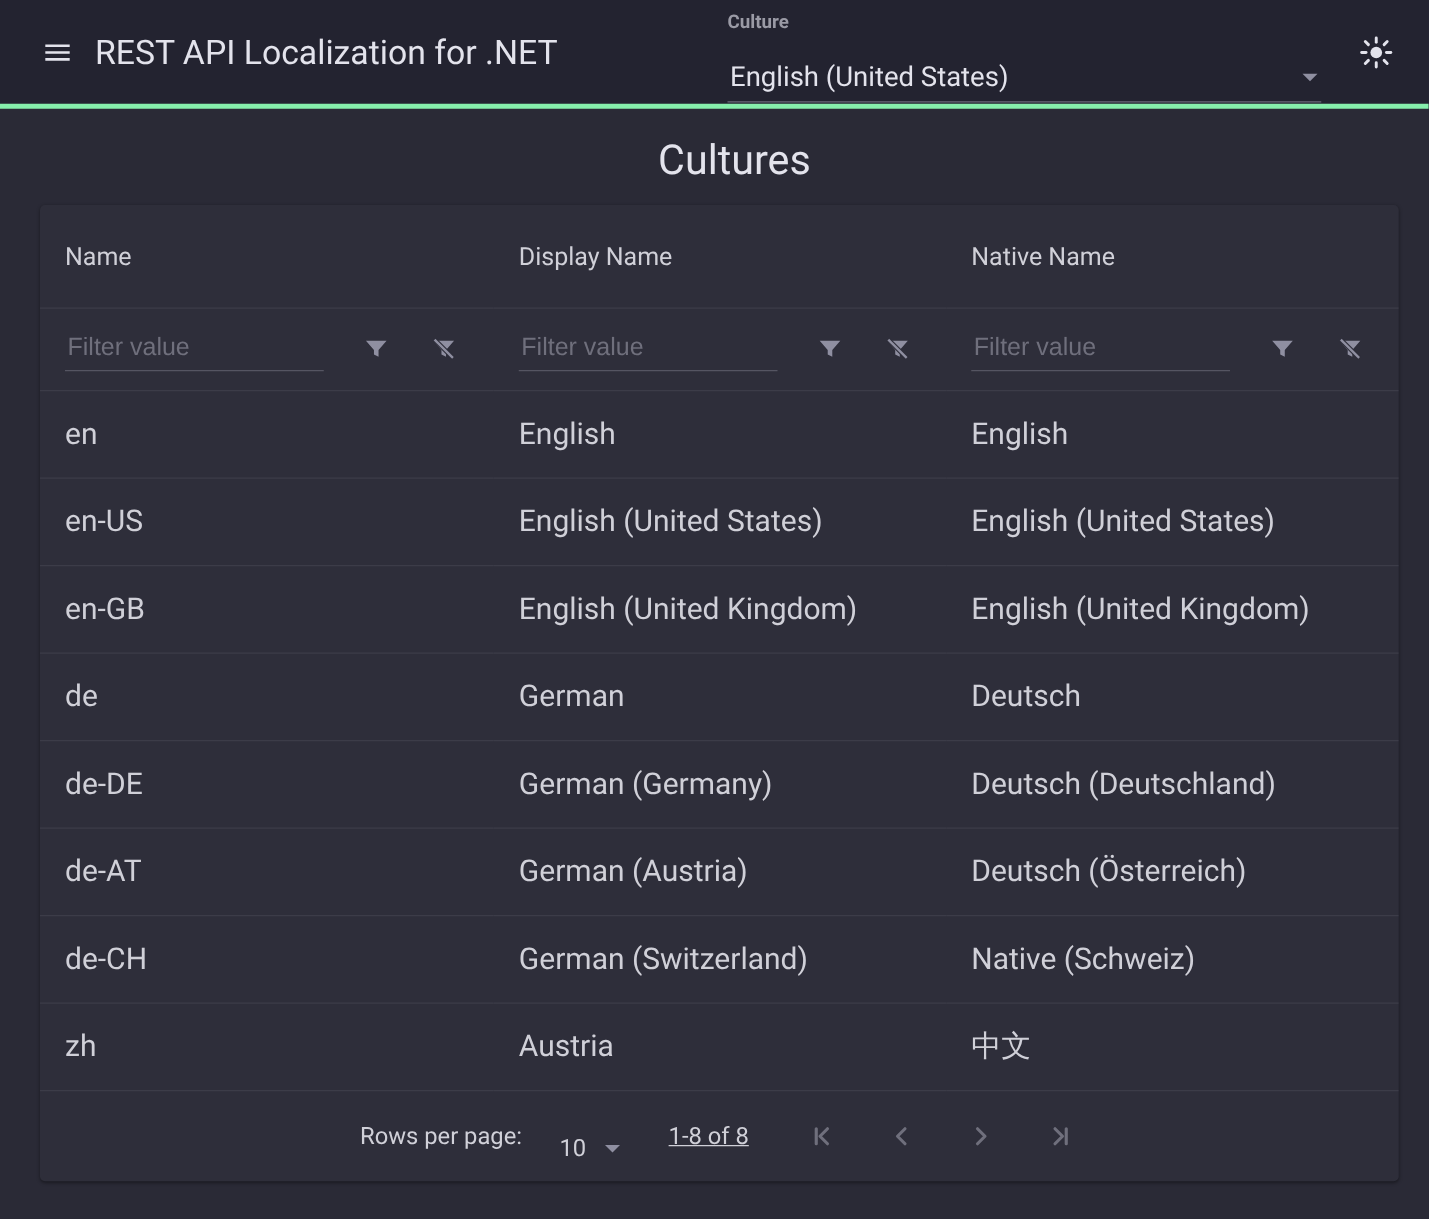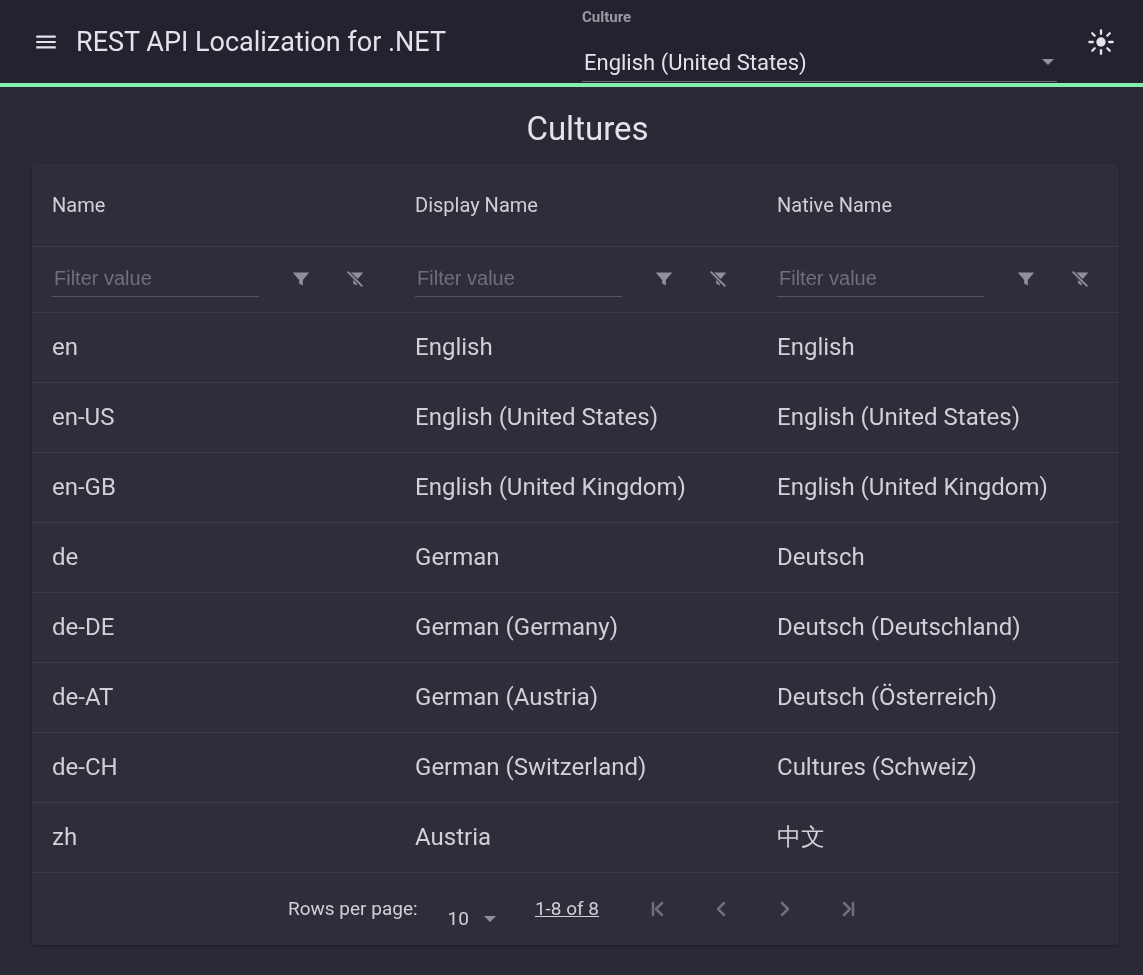--- a/index.html
+++ b/index.html
@@ -362,21 +362,21 @@
           <td>Deutsch (Deutschland)</td>
         </tr>
         <tr>
           <td>de-AT</td>
           <td>German (Austria)</td>
           <td>Deutsch (Österreich)</td>
         </tr>
         <tr>
           <td>de-CH</td>
           <td>German (Switzerland)</td>
-          <td>Cultures (Schweiz)</td>
+          <td>Native (Schweiz)</td>
         </tr>
         <tr>
           <td>zh</td>
           <td>Austria</td>
           <td>中文</td>
         </tr>
       </tbody>
   </table>
 
   <div class="pagination">

